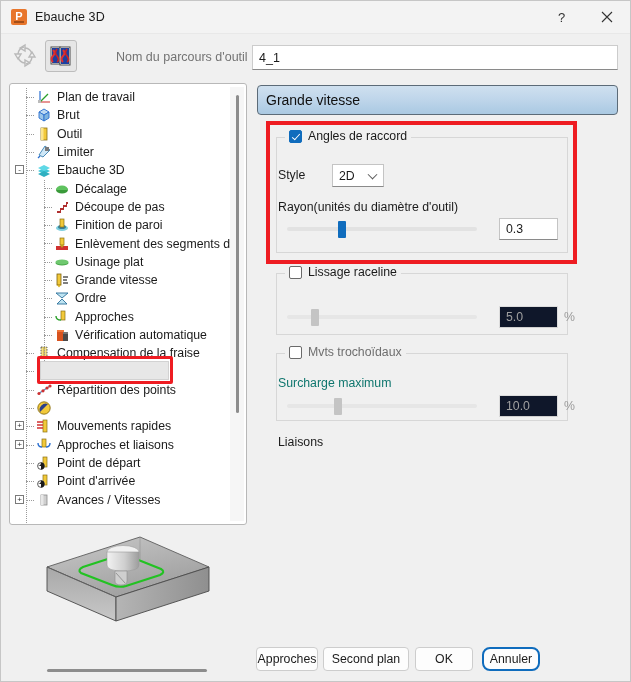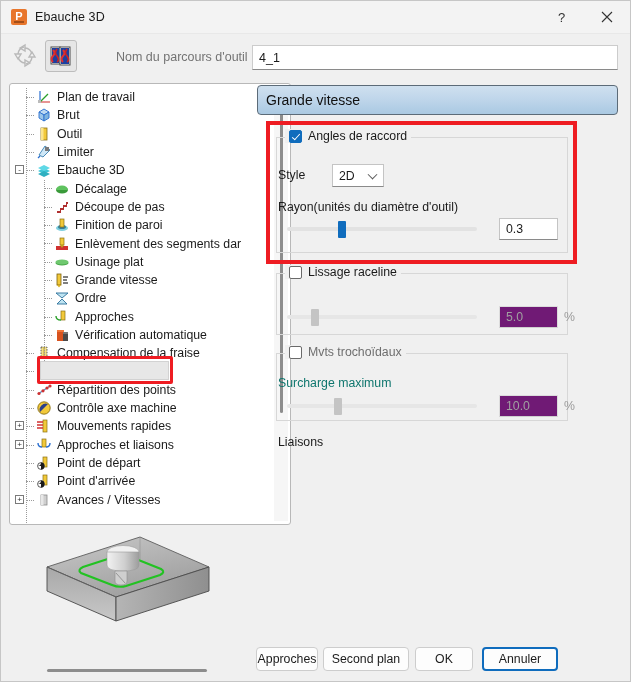--- a/index.html
+++ b/index.html
@@ -82,21 +82,21 @@
     border: 1px solid #cccccc;
     border-bottom: 1px solid #8a8a8a;
     font-size: 12.5px; color: #1a1a1a;
     padding: 2px 6px;
     font-family: "Liberation Sans", sans-serif;
   }
 
   
   .treewrap {
     position: absolute; left: 8px; top: 82px;
-    width: 282px; height: 442px;
+    width: 238px; height: 442px;
     background: #ffffff;
     border: 1px solid #b8b8b8;
     border-radius: 3px;
     overflow: hidden;
   }
   .treeinner {
     position: absolute; left: 0; top: 4px;
     width: 238px;
   }
   .trow {
@@ -273,21 +273,21 @@
 
   .numbox {
     position: absolute;
     background: #ffffff;
     border: 1px solid #c4c4c4;
     border-bottom: 1px solid #8a8a8a;
     font-size: 12.3px; color: #1b1b1b;
     display: flex; align-items: center;
     padding-left: 6px;
   }
-  .numbox.disabled { color: #a0a0a0; border-color: #dcdcdc; border-bottom-color: #cfcfcf; background:#701a75;}
+  .numbox.disabled { color: #a0a0a0; border-color: #dcdcdc; border-bottom-color: #cfcfcf; background:#0f172a;}
   .pct { position: absolute; font-size: 12.3px; color: #9a9a9a; }
 
   
   .footer {
     position: absolute; left: 0; bottom: 0;
     width: 629px; height: 44px;
   }
   .fbtn {
     position: absolute; top: 10px;
     height: 24px;
@@ -505,21 +505,20 @@
               <circle cx="14" cy="4" r="1.6" fill="#d03030"></circle>
             </svg></span>
           <span class="t-lbl">Répartition des points</span>
         </div>
         <div class="trow">
           <div class="tree-hdash" style="left: 16px; top: 9px;"></div>
           <span class="t-ico" style="margin-left: 26px;"><svg width="16" height="16" viewBox="0 0 16 16">
               <circle cx="8" cy="8" r="6.2" fill="#f2c93a" stroke="#8a6f12" stroke-width="0.9"></circle>
               <path d="M4,12 A6.2,6.2 0 0 1 12,4 Z" fill="#2a3f8a"></path>
             </svg></span>
-          <span class="t-lbl">Contrôle axe machine</span>
         </div>
         <div class="trow">
           <div class="tree-hdash" style="left: 16px; top: 9px;"></div>
           <div class="t-expander" style="left: 5px; top: 4px;">+</div>
           <span class="t-ico" style="margin-left: 26px;"><svg width="16" height="16" viewBox="0 0 16 16">
               <rect x="7" y="2" width="4" height="12" fill="#f2c93a" stroke="#8a6f12" stroke-width="0.7"></rect>
               <line x1="1" y1="4" x2="7" y2="4" stroke="#d03030" stroke-width="1.5"></line>
               <line x1="1" y1="7" x2="7" y2="7" stroke="#d03030" stroke-width="1.5"></line>
               <line x1="1" y1="10" x2="7" y2="10" stroke="#d03030" stroke-width="1.5"></line>
             </svg></span>
@@ -677,18 +676,18 @@
   <div class="footer">
     <div class="fbtn" style="left:255px; width:62px;">
       <span>Approches</span>
     </div>
     <div class="fbtn" style="left:322px; width:86px;">
       <span>Second plan</span>
     </div>
     <div class="fbtn" style="left:414px; width:58px;">
       <span>OK</span>
     </div>
-    <div class="fbtn primary" style="left:481px; width:76px;">
+    <div class="fbtn primary" style="left:481px; width:58px;border-radius:8px;">
       <span>Annuler</span>
     </div>
   </div>
 
 </div>
 
 </body></html>

